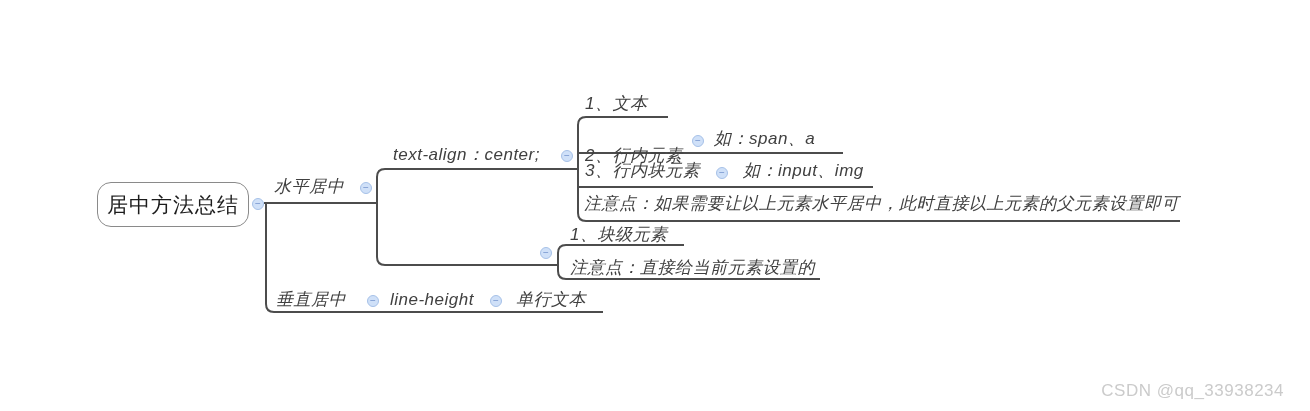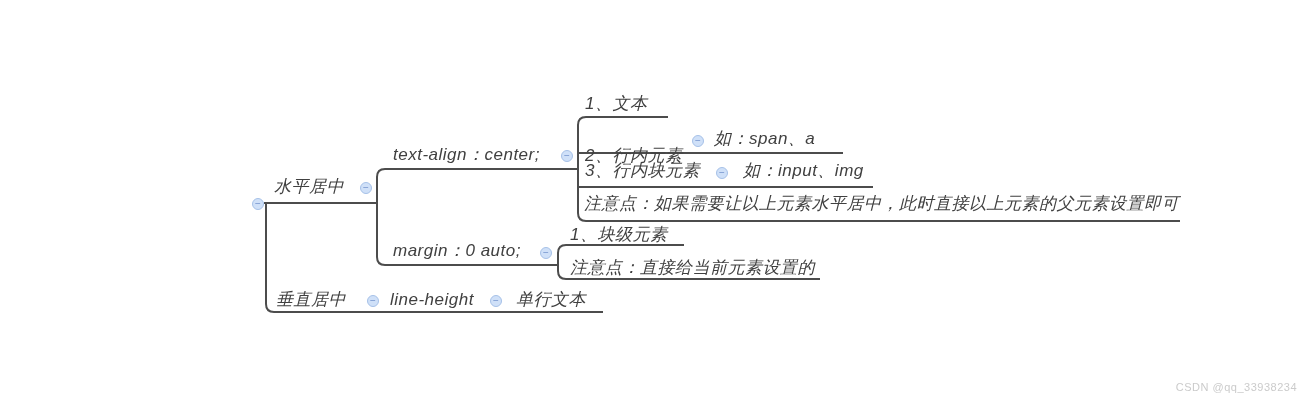--- a/index.html
+++ b/index.html
@@ -40,22 +40,22 @@
     background:#cfe0f8;
     border:1px solid #a6c1e8;
     box-sizing:border-box;
     display:flex;align-items:center;justify-content:center;
     font-size:10px;line-height:1;
     color:#7291cc;
     cursor:pointer;
   }
   .watermark{
     position:absolute;
-    right:13px;top:381px;
-    font-size:11px;
+    right:26px;top:381px;
+    font-size:17px;
     color:#cbcbcb;
     letter-spacing:0.5px;
   }
 </style>
 </head>
 <body>
 
 <div class="canvas">
 
   <svg class="lines" width="1310" height="411" viewBox="0 0 1310 411">
@@ -67,41 +67,41 @@
          M586 117 Q578 117 578 125 V213 Q578 221 586 221
          M586 117 H668
          M578 153 H843
          M578 187 H873
          M586 221 H1180
          M566 245 Q558 245 558 253 V271 Q558 279 566 279
          M566 245 H684
          M566 279 H820"></path>
   </svg>
 
+  <div class="root-box">居中方法总结</div>
   <div class="collapse" style="left:252px;top:198px;">−</div>
 
   <div class="label" style="left:274px;top:187px;">水平居中</div>
   <div class="collapse" style="left:360px;top:182px;">−</div>
 
   <div class="label" style="left:393px;top:155px;">text-align：center;</div>
   <div class="collapse" style="left:561px;top:150px;">−</div>
 
   <div class="label" style="left:585px;top:104px;">1、文本</div>
 
   <div class="label" style="left:585px;top:156px;">2、行内元素</div>
   <div class="collapse" style="left:692px;top:135px;">−</div>
   <div class="label" style="left:714px;top:139px;">如：span、a</div>
 
   <div class="label" style="left:585px;top:171px;">3、行内块元素</div>
   <div class="collapse" style="left:716px;top:167px;">−</div>
   <div class="label" style="left:584px;top:204px;">注意点：如果需要让以上元素水平居中，此时直接以上元素的父元素设置即可</div>
 
   <div class="label" style="left:743px;top:171px;">如：input、img</div>
 
-  <div class="label" style="left:393px;top:251px;">margin：0 auto;</div>
   <div class="collapse" style="left:540px;top:247px;">−</div>
 
   <div class="label" style="left:570px;top:235px;">1、块级元素</div>
   <div class="label" style="left:570px;top:268px;">注意点：直接给当前元素设置的</div>
 
   <div class="label" style="left:276px;top:300px;">垂直居中</div>
   <div class="collapse" style="left:367px;top:295px;">−</div>
 
   <div class="label" style="left:390px;top:300px;">line-height</div>
   <div class="collapse" style="left:490px;top:295px;">−</div>

